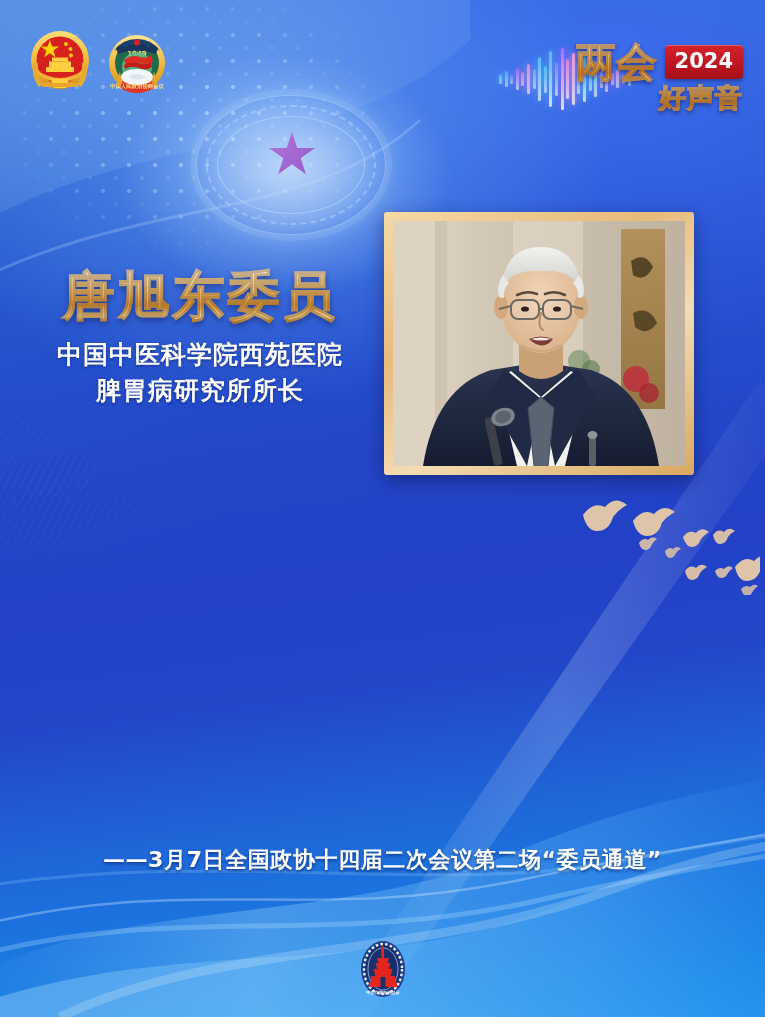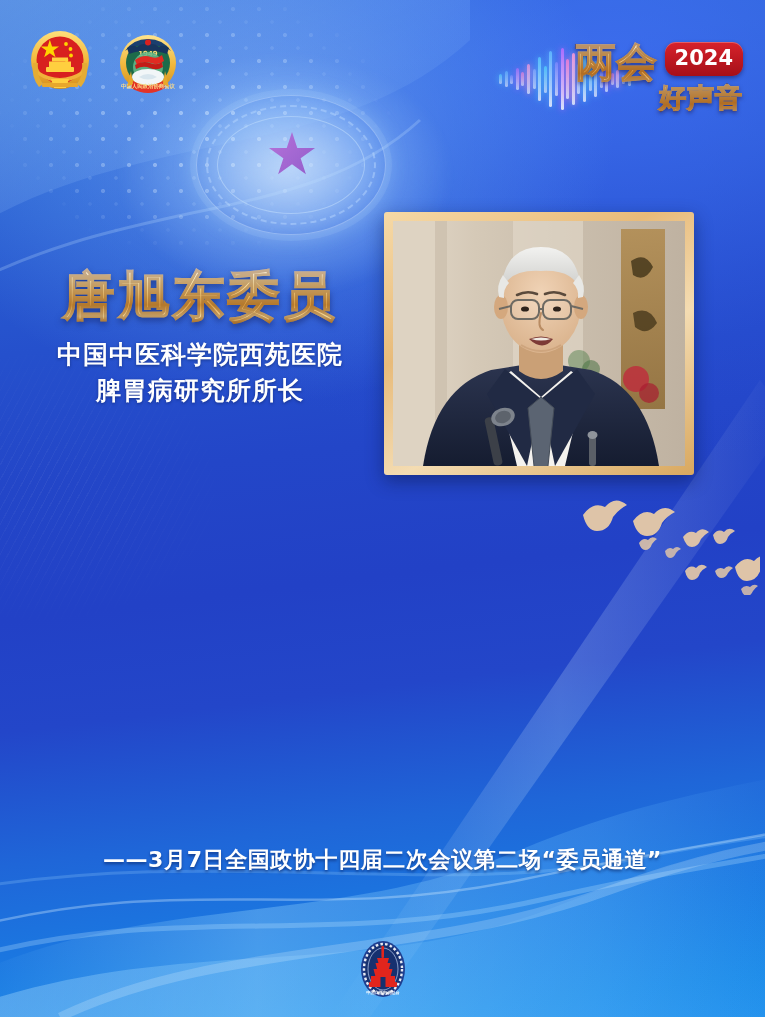--- a/index.html
+++ b/index.html
@@ -69,42 +69,42 @@
   .swoosh svg{position:absolute;inset:0;width:100%;height:100%;}
 
   .fabric{
     position:absolute;left:0;top:330px;width:420px;height:350px;
     background:repeating-linear-gradient(118deg, rgba(255,255,255,.05) 0px, rgba(255,255,255,.05) 1px, rgba(0,0,0,0) 1px, rgba(0,0,0,0) 7px);
     -webkit-mask-image:radial-gradient(ellipse 260px 200px at 10% 45%, #000 0%, transparent 75%);
             mask-image:radial-gradient(ellipse 260px 200px at 10% 45%, #000 0%, transparent 75%);
   }
 
   
-  .emblems{position:absolute;left:25px;top:27px;display:flex;gap:18px;align-items:flex-start;}
+  .emblems{position:absolute;left:25px;top:27px;display:flex;gap:7px;align-items:flex-start;}
   .emblem{width:70px;height:72px;position:relative;}
 
   
   .show-logo{position:absolute;right:14px;top:26px;width:260px;height:104px;}
   .wave-wrap{position:absolute;left:8px;top:18px;width:140px;height:70px;display:flex;align-items:center;gap:2.6px;}
   .wbar{width:3px;border-radius:2px;}
   .logo-text{position:absolute;right:8px;top:16px;text-align:right;}
-  .logo-line1{display:flex;align-items:flex-start;justify-content:flex-end;gap:7px;padding-left:12px;}
+  .logo-line1{display:flex;align-items:center;justify-content:flex-end;gap:7px;padding-left:12px;}
   .logo-cn{
     font-size:40px;font-weight:900;letter-spacing:1px;line-height:1;
     font-family:"DejaVu Sans","Liberation Sans",sans-serif;
     background:linear-gradient(178deg,#fff6df 4%,#ffe9ae 26%,#f7c873 52%,#e8a23f 74%,#fbe2a4 100%);
     -webkit-background-clip:text;background-clip:text;color:transparent;
     -webkit-text-stroke:1.1px rgba(132,66,12,.55);
     filter:drop-shadow(0 2px 2px rgba(25,20,70,.55));
   }
   .logo-cn.l2{font-size:27px;margin-top:2px;}
   .year-badge{
     background:linear-gradient(180deg,#d7222b,#a60f18);
     color:#fff;font-size:21px;font-weight:900;line-height:1;
-    padding:6px 10px 7px;border-radius:11px;
+    padding:6px 10px 7px;border-radius:4px;
     box-shadow:0 2px 4px rgba(20,10,60,.45), inset 0 1px 0 rgba(255,255,255,.28);
     font-family:"DejaVu Sans","Liberation Sans",sans-serif;
   }
 
   
   .name-block{position:absolute;left:0;top:268px;width:400px;text-align:center;}
   .speaker-name{
     font-size:52px;font-weight:900;letter-spacing:3px;line-height:1.08;
     font-family:"DejaVu Sans","Liberation Sans",sans-serif;
     background:linear-gradient(180deg,#fffaf0 2%,#ffeebc 22%,#f3c979 46%,#dfa244 66%,#f6dda0 86%,#c98a30 100%);

